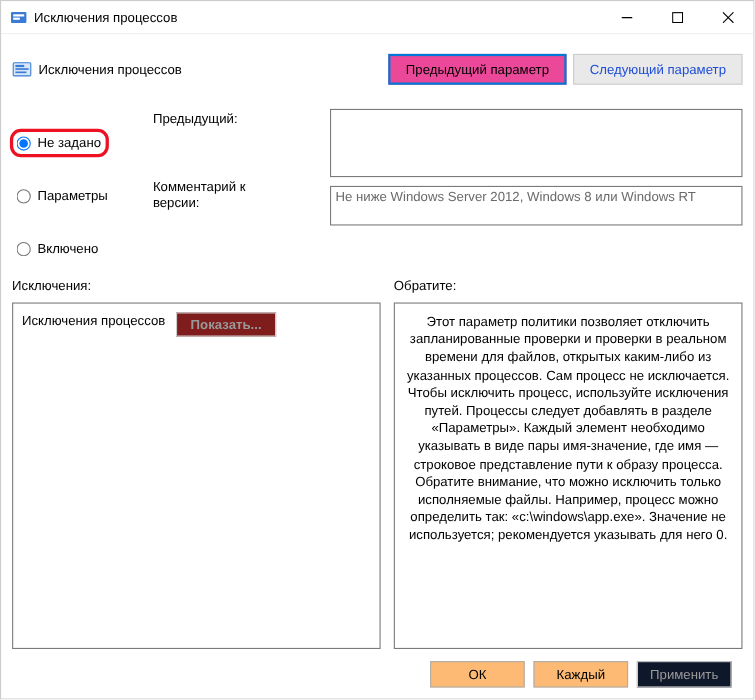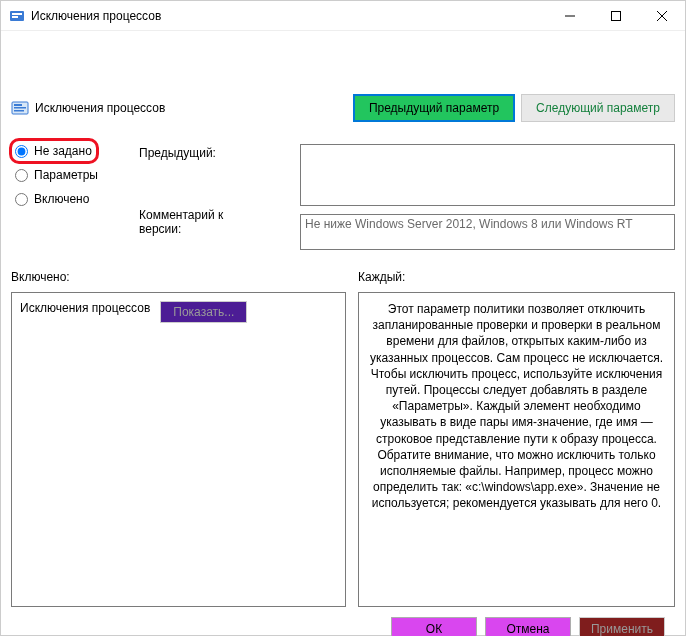--- a/index.html
+++ b/index.html
@@ -5,21 +5,21 @@
   * { box-sizing: border-box; }
   html, body {
     margin: 0; padding: 0;
     width: 686px; height: 636px;
     font-family: "Segoe UI", Tahoma, sans-serif;
     font-size: 12px;
     color: #000;
     background: #fff;
     overflow: hidden;
   }
-  .window { width: 686px; height: 636px; border: 1px solid #ccc; display: flex; flex-direction: column; gap: 45px; }
+  .window { width: 686px; height: 636px; border: 1px solid #ccc; display: flex; flex-direction: column; }
 
   
   .titlebar {
     height: 30px;
     display: flex; align-items: center;
     padding-left: 8px;
     border-bottom: 1px solid #eee;
   }
   .titlebar .icon { width: 16px; height: 16px; margin-right: 6px; }
   .titlebar .title { flex: 1; font-size: 12px; }
@@ -40,34 +40,34 @@
     height: 28px;
     padding: 0 14px;
     font-size: 12px;
     background: #e1e1e1;
     border: 1px solid #adadad;
     margin-left: 6px;
     cursor: pointer;
     font-family: inherit;
   }
   .navbtn.active {
-    background: #22c55e;
+    background: #ec4899;
     border: 2px solid #0078d7;
   }
-  .navbtn:disabled { color: #15803d; border-color: #ccc; background: #e9e9e9; cursor: default; }
+  .navbtn:disabled { color: #1d4ed8; border-color: #ccc; background: #e9e9e9; cursor: default; }
 
   
   .upper {
     display: grid;
     grid-template-columns: 118px 110px 1fr;
     column-gap: 10px;
     margin-top: 14px;
   }
   .radios { display: flex; flex-direction: column; gap: 10px; padding-left: 4px; }
-  .radio-row { display: flex; align-items: center; gap: 6px; position: relative; }
+  .radio-row { display: flex; align-items: center; gap: 6px; position: relative; margin-top: 24px; }
   .radio-row input { margin: 0; }
   .highlight-ring {
     position: absolute;
     left: -6px; top: -6px;
     width: 90px; height: 26px;
     border: 3px solid #e12;
     border-radius: 10px;
     pointer-events: none;
   }
   .lblcol { display: flex; flex-direction: column; gap: 48px; padding-top: 2px; }
@@ -111,39 +111,39 @@
     font-size: 12px;
   }
   .panel.params { display: flex; gap: 10px; align-items: flex-start; }
   .smallbtn {
     font-size: 12px;
     padding: 3px 12px;
     background: #e1e1e1;
     border: 1px solid #adadad;
     font-family: inherit;
   }
-  .smallbtn:disabled { color: #999; border-color: #ccc; background: #4c1d95; }
+  .smallbtn:disabled { color: #999; border-color: #ccc; background: #7f1d1d; font-weight: bold; }
   .panel.help { line-height: 1.35; text-align: center; }
 
   
   .footer {
     display: flex;
     justify-content: flex-end;
     gap: 8px;
     padding: 10px 10px 10px 0;
   }
   .footbtn {
     width: 86px; height: 24px;
     font-size: 12px;
-    background: #d946ef;
+    background: #fdba74;
     border: 1px solid #adadad;
     font-family: inherit;
     cursor: pointer;
   }
-  .footbtn:disabled { color: #999; border-color: #ccc; background: #7f1d1d; cursor: default; }
+  .footbtn:disabled { color: #999; border-color: #ccc; background: #0f172a; cursor: default; }
 </style>
 </head>
 <body>
 
 <div class="window">
 
   <div class="titlebar">
     <span class="icon">
       <svg width="16" height="16" viewBox="0 0 16 16">
           <rect x="1" y="3" width="14" height="10" rx="1" fill="#3a7bd5"></rect>
@@ -208,34 +208,34 @@
         <span>Комментарий к версии:</span>
       </div>
 
       <div class="fieldcol">
         <textarea class="txtarea comment" style=""></textarea>
         <textarea class="txtarea version" readonly="" style="">Не ниже Windows Server 2012, Windows 8 или Windows RT</textarea>
       </div>
     </div>
 
     <div class="midlabels">
-      <span>Включено:</span>
-      <span>Каждый:</span>
+      <span>Исключения:</span>
+      <span>Обратите:</span>
     </div>
 
     <div class="panels">
       <div class="panel params">
         <span>Исключения процессов</span>
         <button class="smallbtn" disabled="">Показать...</button>
       </div>
       <div class="panel help">
         <span>Этот параметр политики позволяет отключить запланированные проверки и проверки в реальном времени для файлов, открытых каким-либо из указанных процессов. Сам процесс не исключается. Чтобы исключить процесс, используйте исключения путей. Процессы следует добавлять в разделе «Параметры». Каждый элемент необходимо указывать в виде пары имя-значение, где имя — строковое представление пути к образу процесса. Обратите внимание, что можно исключить только исполняемые файлы. Например, процесс можно определить так: «c:\windows\app.exe». Значение не используется; рекомендуется указывать для него 0.</span>
       </div>
     </div>
 
     <div class="footer">
       <button class="footbtn">ОК</button>
-      <button class="footbtn">Отмена</button>
+      <button class="footbtn">Каждый</button>
       <button class="footbtn" disabled="">Применить</button>
     </div>
 
   </div>
 </div>
 
 </body></html>

